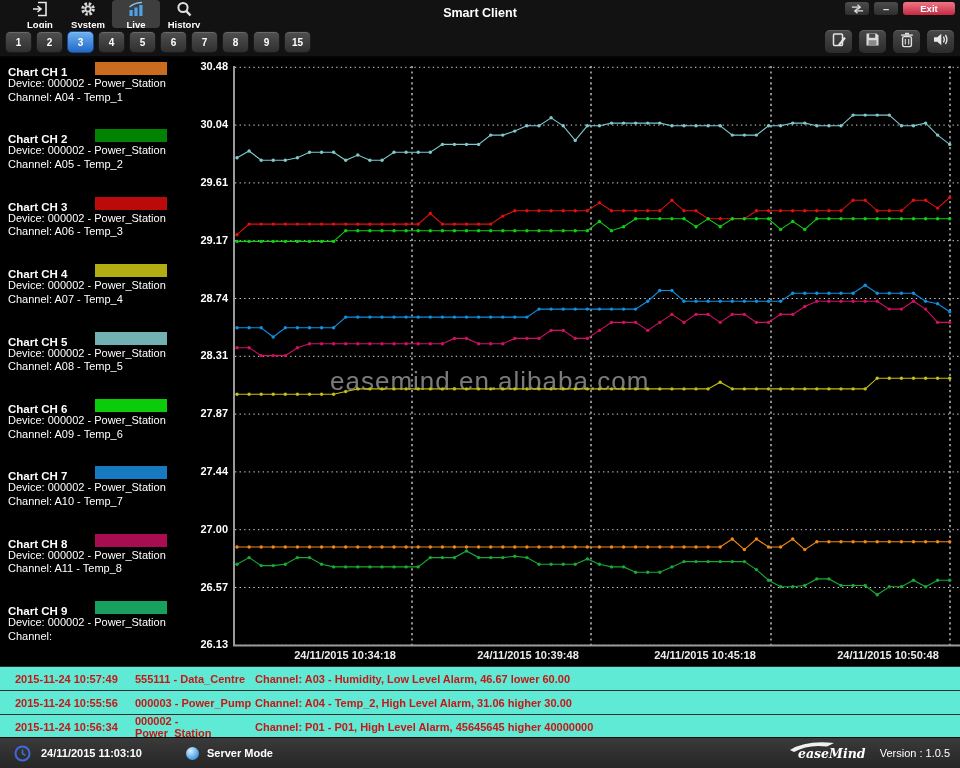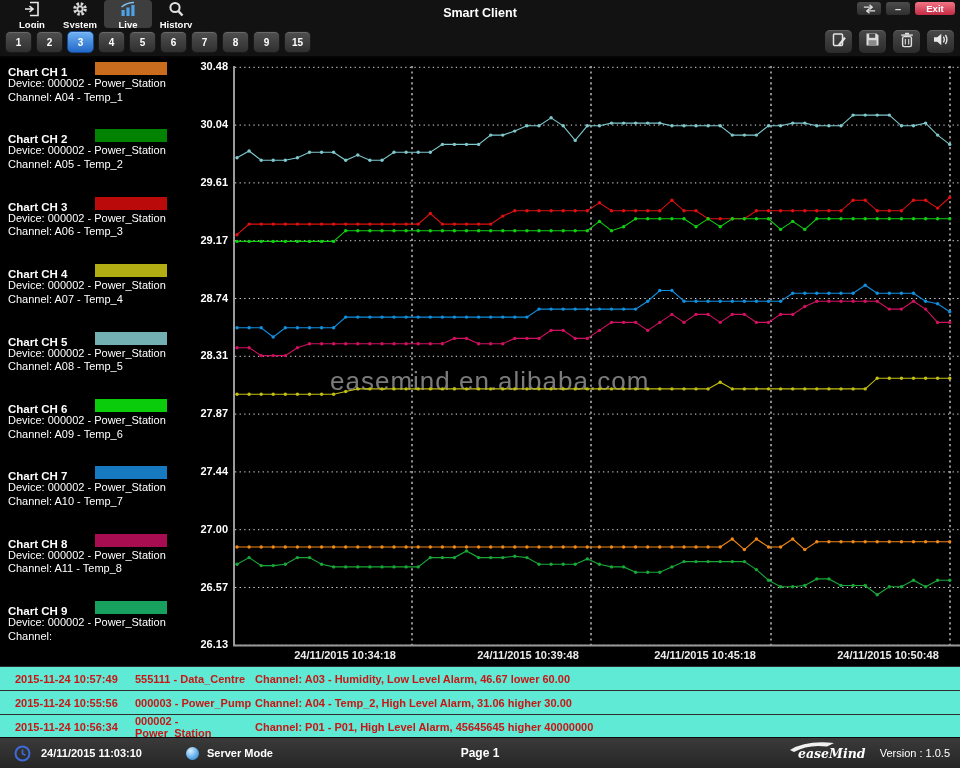--- a/index.html
+++ b/index.html
@@ -1,27 +1,27 @@
 <!DOCTYPE html>
 <html><head>
 <meta charset="utf-8">
 <style>
   html,body{margin:0;padding:0;}
   body{width:960px;height:768px;background:#000;font-family:"Liberation Sans",sans-serif;color:#fff;overflow:hidden;position:relative;}
   
   .titlebar{position:absolute;top:0;left:0;right:0;height:28px;background:#121212;}
-  .nav{position:absolute;left:8px;top:0;display:flex;}
+  .nav{position:absolute;left:16px;top:0;display:flex;}
   .nav-item{width:48px;height:27px;display:flex;flex-direction:column;align-items:center;padding-top:1px;border-radius:4px;cursor:pointer;}
   .nav-item.active{background:#3E3E3E;}
   .nav-label{font-size:9.5px;font-weight:bold;margin-top:-1px;line-height:10px;}
   .title{position:absolute;left:0;right:0;top:6px;text-align:center;font-size:12.5px;font-weight:bold;pointer-events:none;}
   .win-controls{position:absolute;right:5px;top:2px;display:flex;gap:5px;align-items:center;}
   .win-btn{width:24px;height:13px;background:linear-gradient(#4C4C4C,#2E2E2E);border-radius:3px;display:flex;align-items:center;justify-content:center;}
   .minus{color:#E8E8E8;font-size:11px;font-weight:bold;line-height:8px;}
-  .exit-btn{width:40px;height:13px;background:linear-gradient(#F27585,#C22B44);border-radius:3px;font-size:9.5px;font-weight:bold;display:flex;align-items:center;justify-content:center;}
+  .exit-btn{width:52px;height:13px;background:linear-gradient(#F27585,#C22B44);border-radius:3px;font-size:9.5px;font-weight:bold;display:flex;align-items:center;justify-content:center;}
   
   .tabrow{position:absolute;top:28px;left:0;right:0;height:28px;background:#121212;border-bottom:2px solid #040404;}
   #tabs{position:absolute;left:5px;top:3px;display:flex;gap:4px;}
   .btn-num{width:25px;height:20px;border-radius:5px;background:linear-gradient(#505050,#2F2F2F);border:1px solid #1A1A1A;color:#fff;font-size:10px;font-weight:bold;display:flex;align-items:center;justify-content:center;box-shadow:inset 0 1px 0 rgba(255,255,255,.15);cursor:pointer;}
   .btn-num.active{background:linear-gradient(#6FB2F2,#2268C8);border-color:#15488F;}
   .tools{position:absolute;right:6px;top:2px;display:flex;gap:7px;}
   .tool-btn{width:27px;height:23px;border-radius:5px;background:linear-gradient(#494949,#2B2B2B);display:flex;align-items:center;justify-content:center;box-shadow:inset 0 1px 0 rgba(255,255,255,.12);cursor:pointer;}
   
   .main{position:absolute;top:58px;left:0;width:960px;height:608px;background:#000;}
   .channel{position:absolute;left:8px;width:222px;cursor:default;}
@@ -759,21 +759,20 @@
 <div class="statusbar">
   <span class="clockwrap">
     <svg width="17" height="17" viewBox="0 0 17 17">
         <circle cx="8.5" cy="8.5" r="7" fill="none" stroke="#3E6BD8" stroke-width="2"></circle>
         <path d="M8.5 4.5 V8.8 L11.4 10.2" stroke="#3E6BD8" stroke-width="1.6" fill="none"></path>
       </svg>
   </span>
   <span class="sb-time">24/11/2015 11:03:10</span>
   <span class="orb"></span>
   <span class="sb-mode">Server Mode</span>
-  <span class="sb-page">Page 1</span>
   <span class="sb-right">
     <span>
       <svg width="84" height="20" viewBox="0 0 84 20">
           <path d="M4 9 Q20 -1 48 2 L41 5.5 Q22 3 8 11 Z" fill="#F0F0F0"></path>
           <text x="12" y="17" font-family="DejaVu Serif, serif" font-style="italic" font-weight="bold" font-size="12.5" fill="#FFFFFF">easeMind</text>
         </svg>
     </span>
     <span class="sb-version">Version : 1.0.5</span>
   </span>
 </div>

